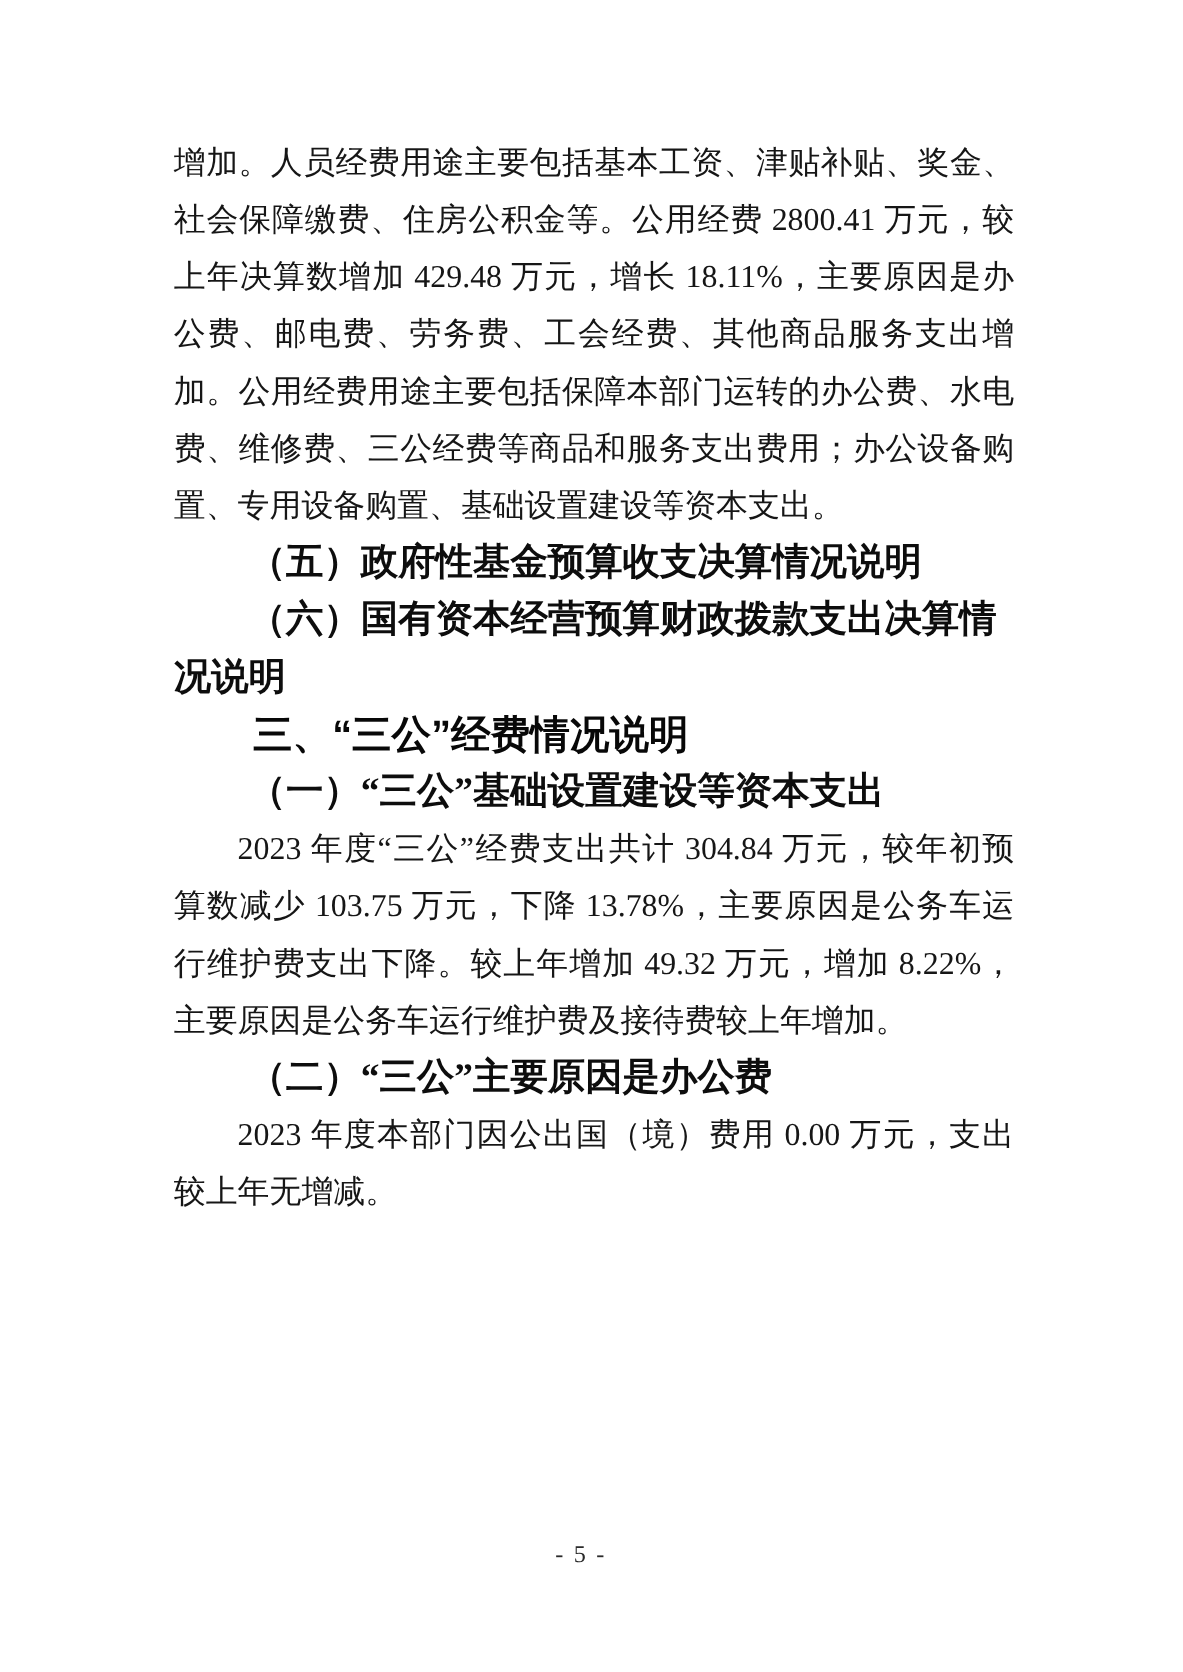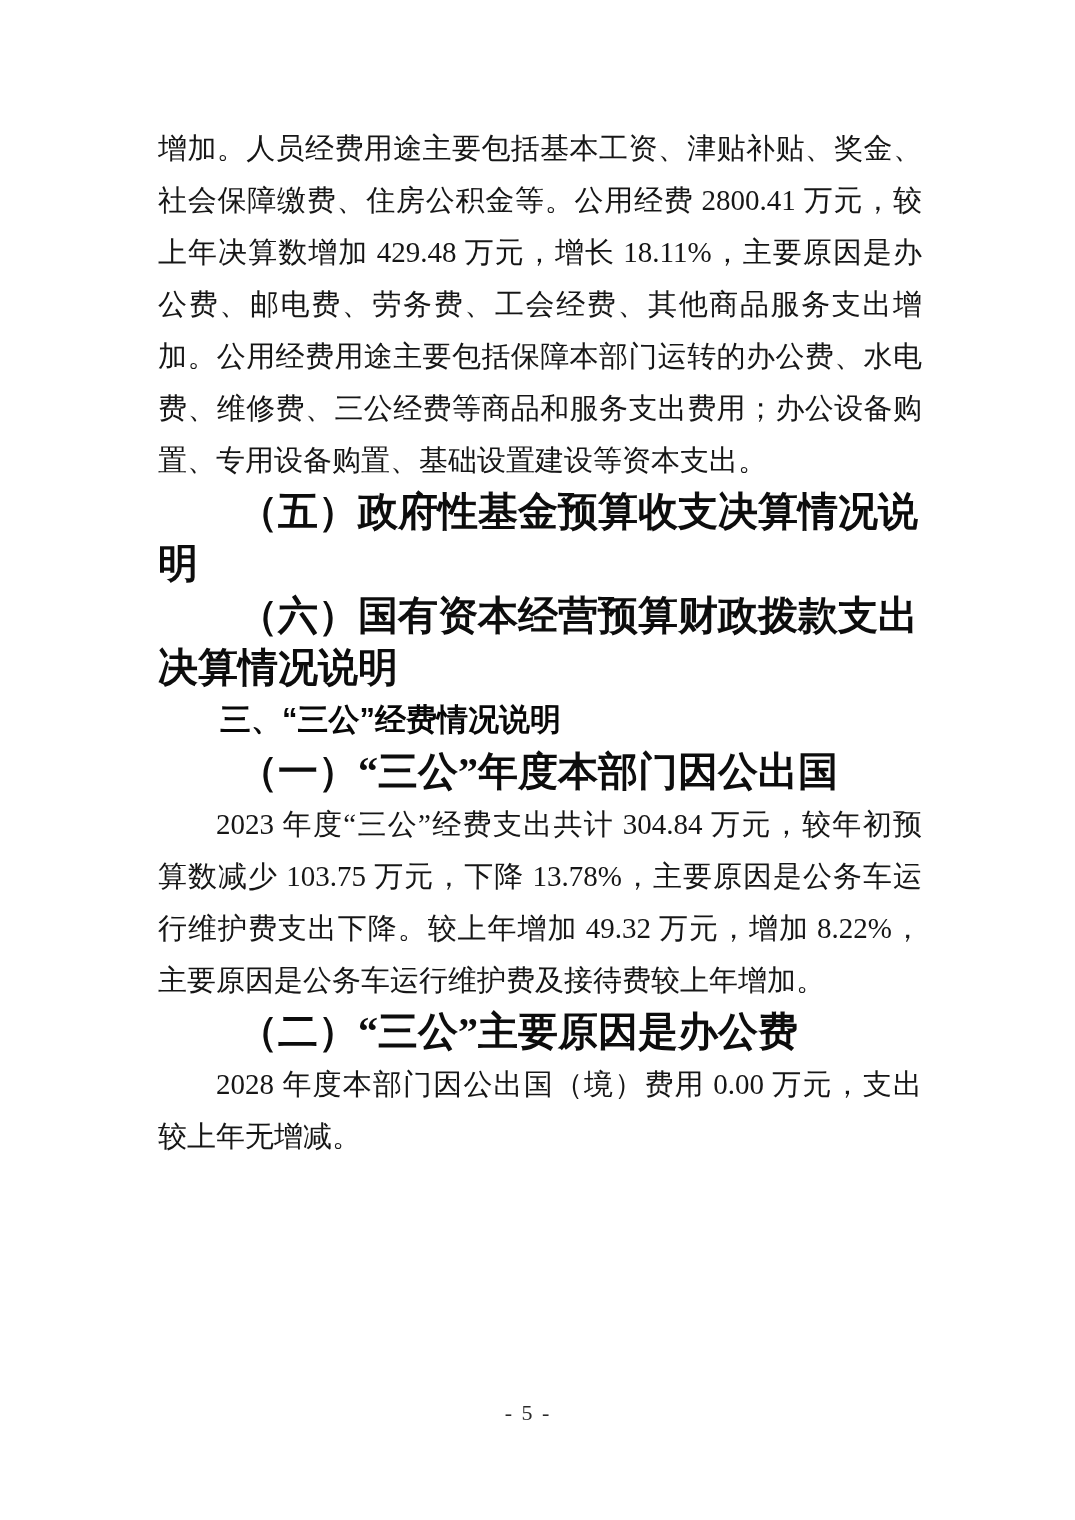--- a/index.html
+++ b/index.html
@@ -34,30 +34,30 @@
     text-justify: inter-character;
     text-align-last: left;
     word-break: break-all;
     color: #161616;
   }
   .block-para.indent {
     text-indent: 2em;
   }
   .block-h2 {
     font-family: "Liberation Serif", "DejaVu Serif", serif;
-    font-size: 40px;
+    font-size: 34px;
     line-height: 52px;
     font-weight: bold;
     text-indent: 2em;
     color: #0d0d0d;
     word-break: break-all;
   }
   .block-h1 {
     font-family: "Liberation Sans", "DejaVu Sans", sans-serif;
-    font-size: 31px;
+    font-size: 36px;
     line-height: 52px;
     font-weight: bold;
     text-indent: 2em;
     color: #080808;
     word-break: break-all;
   }
   .page-footer {
     position: absolute;
     left: 0;
     top: 1400px;
@@ -71,19 +71,19 @@
 </style>
 </head>
 <body>
 
 <div class="page">
   <div class="doc-body">
       <p class="block-para">增加。人员经费用途主要包括基本工资、津贴补贴、奖金、社会保障缴费、住房公积金等。公用经费 2800.41 万元，较上年决算数增加 429.48 万元，增长 18.11%，主要原因是办公费、邮电费、劳务费、工会经费、其他商品服务支出增加。公用经费用途主要包括保障本部门运转的办公费、水电费、维修费、三公经费等商品和服务支出费用；办公设备购置、专用设备购置、基础设置建设等资本支出。</p>
       <p class="block-h2">（五）政府性基金预算收支决算情况说明</p>
       <p class="block-h2">（六）国有资本经营预算财政拨款支出决算情况说明</p>
       <p class="block-h1">三、“三公”经费情况说明</p>
-      <p class="block-h2">（一）“三公”年度本部门因公出国</p>
+      <p class="block-h2">（一）“三公”基础设置建设等资本支出</p>
       <p class="block-para indent">2023 年度“三公”经费支出共计 304.84 万元，较年初预算数减少 103.75 万元，下降 13.78%，主要原因是公务车运行维护费支出下降。较上年增加 49.32 万元，增加 8.22%，主要原因是公务车运行维护费及接待费较上年增加。</p>
       <p class="block-h2">（二）“三公”主要原因是办公费</p>
-      <p class="block-para indent">2028 年度本部门因公出国（境）费用 0.00 万元，支出较上年无增减。</p>
+      <p class="block-para indent">2023 年度本部门因公出国（境）费用 0.00 万元，支出较上年无增减。</p>
     </div>
   <div class="page-footer">- 5 -</div>
 </div>
 
 </body></html>

